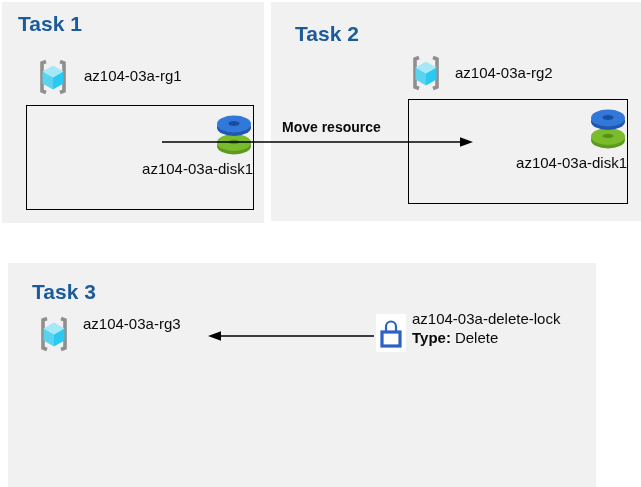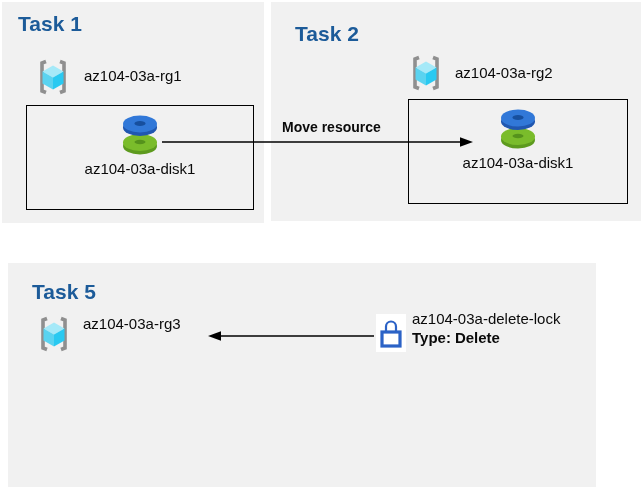--- a/index.html
+++ b/index.html
@@ -9,32 +9,32 @@
   }
   .panel{position:absolute;background:#f1f1f1;}
   .task-title{
     position:absolute;font-size:21px;font-weight:700;color:#1c5b99;white-space:nowrap;
   }
   .rg-label,.res-label,.lock-name{
     position:absolute;font-size:15px;font-weight:400;color:#0a0a0a;white-space:nowrap;
   }
   .res-box{
     position:absolute;border:1.5px solid #000;background:transparent;
-    display:flex;flex-direction:column;align-items:center;box-sizing:border-box;
+    display:flex;flex-direction:column;align-items:flex-end;box-sizing:border-box;
   }
   .res-box .disk{margin-top:8px;}
   .res-box .res-label{position:static;margin-top:4px;}
   .abs{position:absolute;}
   .lock-badge{
     position:absolute;width:30px;height:38px;background:#ffffff;
     display:flex;align-items:center;justify-content:center;
   }
   .lock-text{position:absolute;line-height:19px;font-size:15px;white-space:nowrap;}
   .lock-text .bold{font-weight:700;}
-  .lock-text .normal{font-weight:700;margin-left:4px;}
+  .lock-text .normal{font-weight:400;margin-left:4px;}
   .move-label{position:absolute;font-size:14px;font-weight:700;white-space:nowrap;}
   svg{display:block;}
 </style>
 </head>
 <body>
 
 <div class="canvas">
 
   <div class="panel" style="left:2px;top:2px;width:262px;height:221px;">
     <div class="task-title" style="left:16px;top:10px;">Task 1</div>
@@ -96,21 +96,21 @@
 
   <div class="abs" style="left:160px;top:135px;">
     <svg width="320" height="14" viewBox="0 0 320 14">
       <line x1="2" y1="7" x2="302" y2="7" stroke="#000" stroke-width="1.5"></line>
       <polygon points="313,7 300,2.2 300,11.8" fill="#000"></polygon>
     </svg>
   </div>
   <div class="move-label" style="left:282px;top:119px;">Move resource</div>
 
   <div class="panel" style="left:8px;top:263px;width:588px;height:224px;">
-    <div class="task-title" style="left:24px;top:17px;">Task 5</div>
+    <div class="task-title" style="left:24px;top:17px;">Task 3</div>
 
     <div class="abs" style="left:27px;top:52px;">
       <svg width="38" height="38" viewBox="0 0 38 38">
         <path d="M12,3.5 L8,5 L8,33 L12,34.5" fill="none" stroke="#8f8f8f" stroke-width="3.6"></path>
         <path d="M26,3.5 L30,5 L30,33 L26,34.5" fill="none" stroke="#8f8f8f" stroke-width="3.6"></path>
         <polygon points="19,7.5 29.5,13.5 19,19.5 8.5,13.5" fill="#a5e9f8"></polygon>
         <polygon points="8.5,13.5 19,19.5 19,31.5 8.5,25.5" fill="#5ad3f0"></polygon>
         <polygon points="29.5,13.5 19,19.5 19,31.5 29.5,25.5" fill="#29c9f1"></polygon>
       </svg>
     </div>

